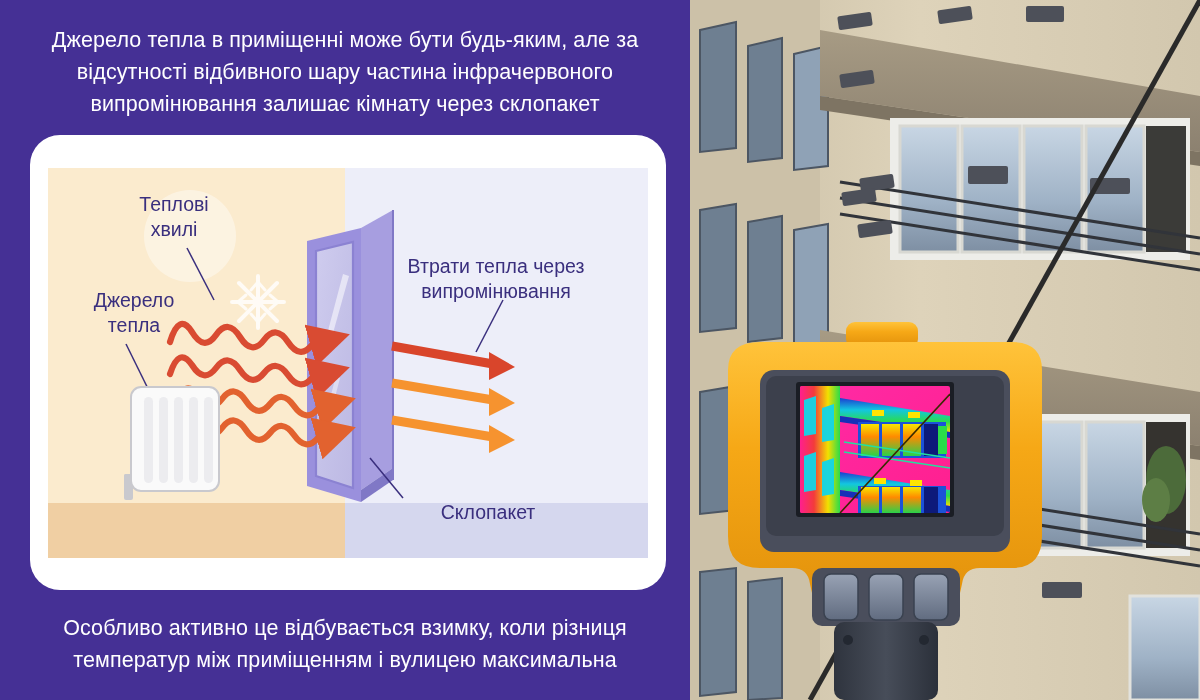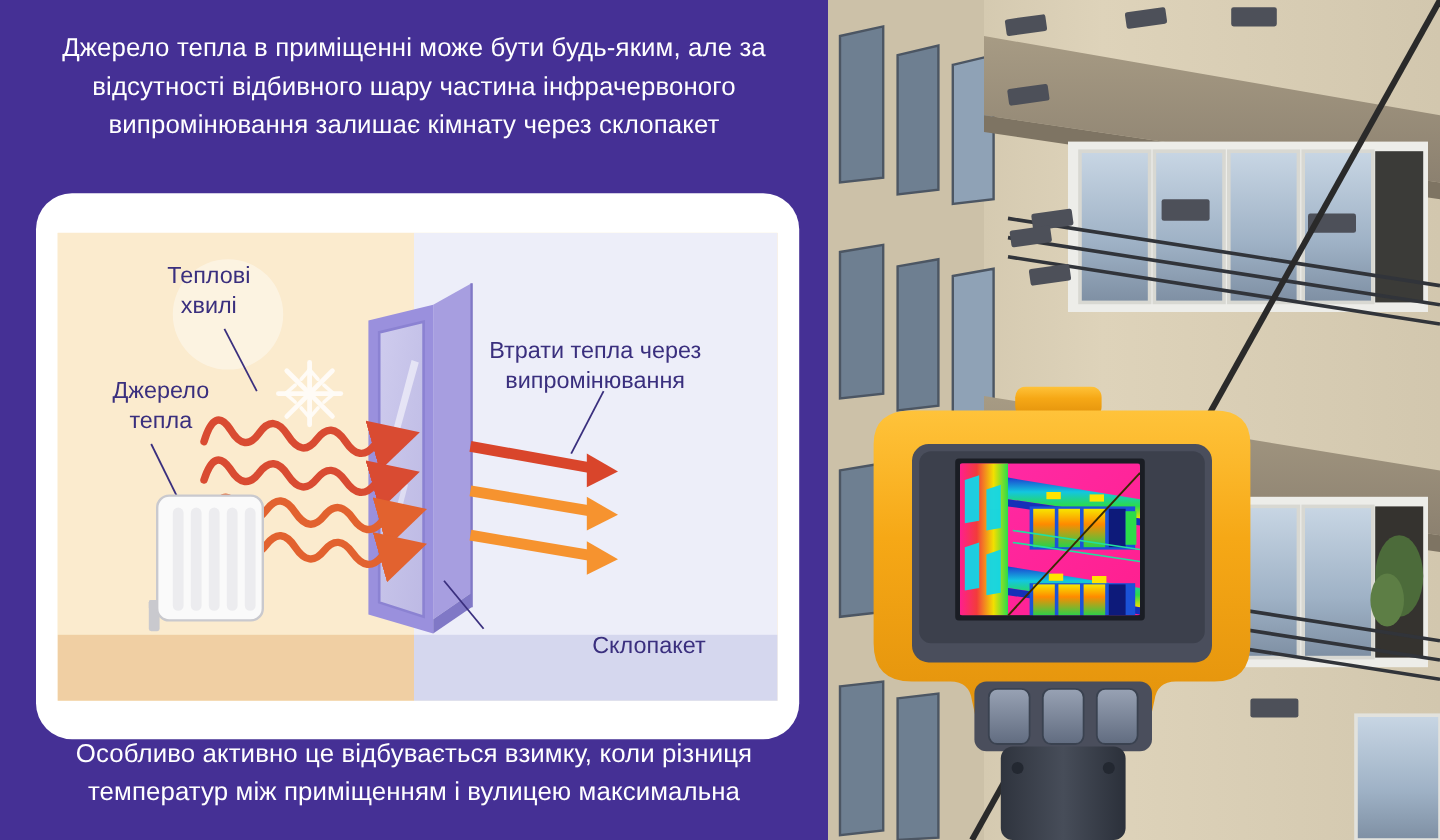--- a/index.html
+++ b/index.html
@@ -23,21 +23,20 @@
     letter-spacing:0.1px;
   }
   .caption-top{top:24px;padding:0 14px;box-sizing:border-box;}
   .caption-bottom{top:612px;padding:0 27px;box-sizing:border-box;}
 
   
   .card{
     position:absolute;left:30px;top:135px;width:636px;height:455px;
     background:#ffffff;border-radius:30px;
     box-sizing:border-box;
-    margin-top:26px;
   }
   .illus{
     position:absolute;left:18px;top:33px;width:600px;height:390px;
     overflow:hidden;background:#FBEBCE;
   }
   
   .room-warm{position:absolute;left:0;top:0;width:297px;height:390px;background:#FBEBCE;}
   .room-cool{position:absolute;left:297px;top:0;width:303px;height:390px;background:#EDEEF9;}
   .floor-warm{position:absolute;left:0;top:335px;width:297px;height:55px;background:#F0CFA3;}
   .floor-cool{position:absolute;left:297px;top:335px;width:303px;height:55px;background:#D5D7EE;}
@@ -50,21 +49,21 @@
   .deco-flake{position:absolute;left:180px;top:104px;width:60px;height:60px;opacity:.85;}
 
   
   .lbl{
     position:absolute;color:#3A2F7E;font-size:19.5px;line-height:25px;
     text-align:center;font-weight:400;white-space:pre-line;
   }
   .lbl-waves{left:46px;top:24px;width:160px;}
   .lbl-source{left:6px;top:120px;width:160px;}
   .lbl-loss{left:318px;top:86px;width:260px;}
-  .lbl-pane{left:340px;top:332px;width:200px;text-align:right;}
+  .lbl-pane{left:340px;top:332px;width:200px;text-align:center;}
 
   .leader{position:absolute;left:0;top:0;width:600px;height:390px;pointer-events:none;}
 
   
   .radiator{position:absolute;left:76px;top:218px;width:96px;height:112px;}
   .rad-body{
     position:absolute;left:6px;top:0;width:90px;height:106px;
     background:#FAFAFA;border:2.2px solid #C9C9CE;border-radius:11px;
     box-sizing:border-box;
   }

